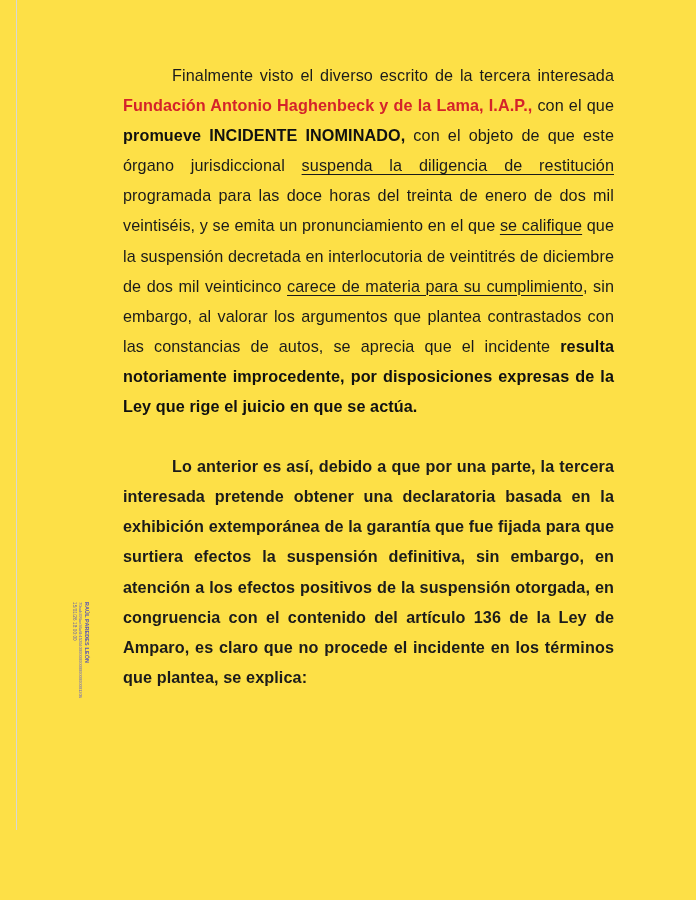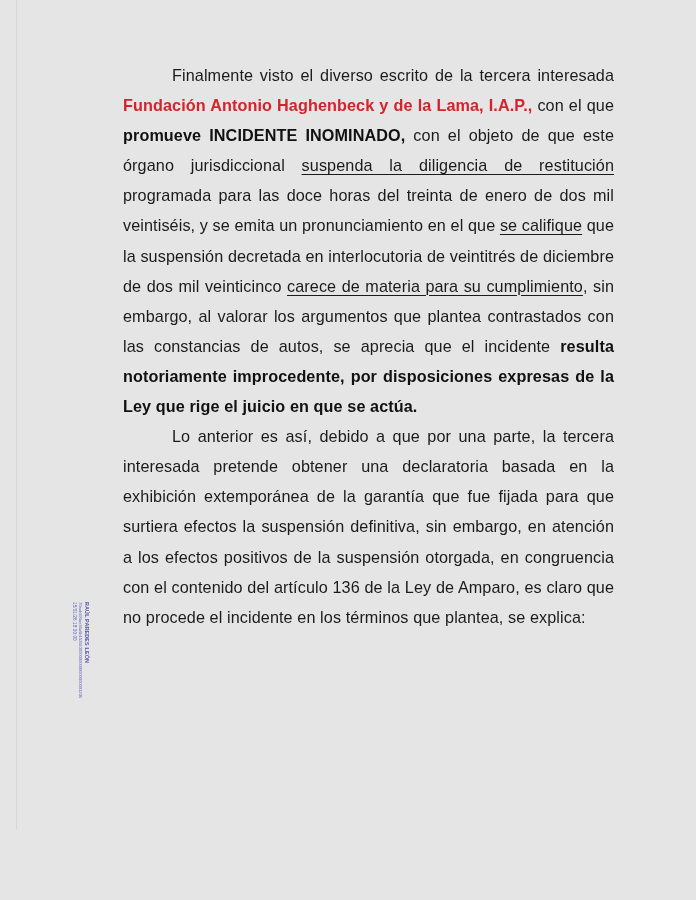--- a/index.html
+++ b/index.html
@@ -8,21 +8,21 @@
     padding: 0;
     background: #ffffff;
   }
   body {
     font-family: "Liberation Sans", sans-serif;
   }
   .page {
     position: relative;
     width: 696px;
     height: 900px;
-    background: #e5e5e5;
+    background: #fde047;
     overflow: hidden;
     box-sizing: border-box;
   }
   
   .page-edge-line {
     position: absolute;
     left: 16px;
     top: 0px;
     width: 1px;
     height: 830px;
@@ -39,20 +39,22 @@
     text-align: justify;
     text-justify: inter-word;
     text-indent: 49px;
     font-size: 16.2px;
     line-height: 30.1px;
     color: #1b1b1b;
     letter-spacing: 0.1px;
     -webkit-font-smoothing: antialiased;
   }
   p.para + p.para {
+    margin-top: 30px;
+    font-weight: bold;
   }
   .red {
     color: #d4232a;
     font-weight: bold;
   }
   .bold {
     font-weight: bold;
     color: #111111;
   }
   .uline {

